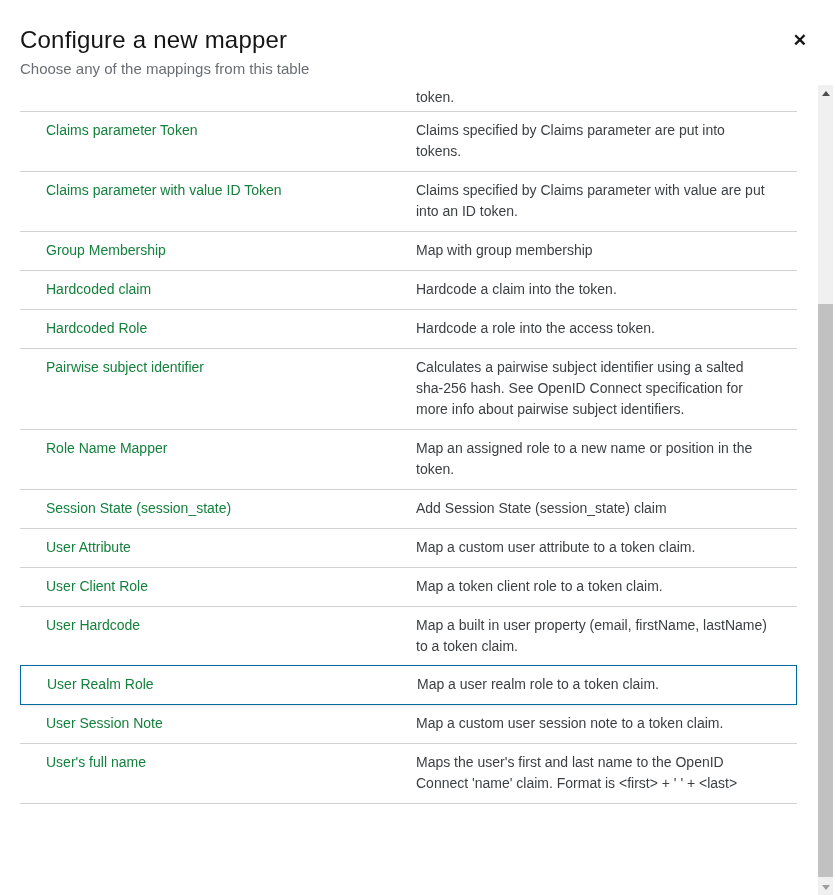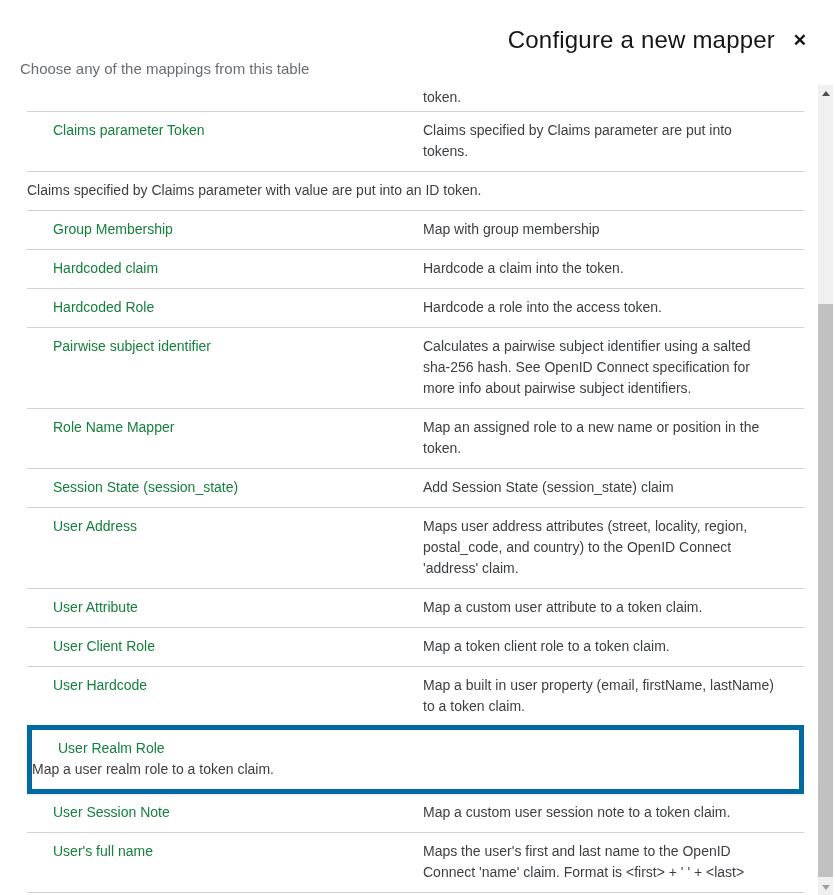--- a/index.html
+++ b/index.html
@@ -13,21 +13,20 @@
   .modal-header {
     position: relative;
     height: 85px;
     padding: 26px 60px 0 20px;
   }
   .modal-title {
     font-size: 24px;
     font-weight: 500;
     color: #151515;
     letter-spacing: 0.2px;
-    text-align: right;
   }
   .modal-subtitle {
     margin-top: 6px;
     font-size: 15px;
     color: #6a6e73;
   }
   .close-btn {
     position: absolute;
     top: 30px;
     right: 26px;
@@ -39,21 +38,20 @@
     cursor: pointer;
     line-height: 1;
     padding: 2px;
   }
   .scroll-area {
     position: absolute;
     top: 85px; left: 0;
     width: 818px;
     height: 810px;
     overflow: hidden;
-    margin-left: 7px;
   }
   .mapper-table {
     margin-left: 20px;
     width: 777px;
   }
   .row {
     display: flex;
     border-bottom: 1px solid #d2d2d2;
     padding: 8px 0 9px 0;
     background: #fff;
@@ -74,25 +72,24 @@
     font-size: 14px;
     line-height: 21px;
     color: #3c3f42;
   }
   .row.partial {
     height: 27px;
     padding: 2px 0 0 0;
     overflow: hidden;
   }
   .row.highlighted {
-    border: 5px solid #0369a1;
+    border: 1px solid #0369a1;
     margin-top: -1px;
     box-shadow: 0 1px 3px rgba(0,0,0,0.10);
     position: relative;
-    flex-direction: column;
   }
   
   .scrollbar {
     position: absolute;
     top: 85px;
     right: 2px;
     width: 15px;
     height: 810px;
     background: #f0f0f0;
   }
@@ -145,20 +142,21 @@
   <div class="mapper-table">
       <div class="row partial">
     <div class="cell-name"></div>
     <div class="cell-desc">token.</div>
   </div>
       <div class="row">
     <div class="cell-name">Claims parameter Token</div>
     <div class="cell-desc">Claims specified by Claims parameter are put into tokens.</div>
   </div>
       <div class="row">
+    <div class="cell-name">Claims parameter with value ID Token</div>
     <div class="cell-desc">Claims specified by Claims parameter with value are put into an ID token.</div>
   </div>
       <div class="row">
     <div class="cell-name">Group Membership</div>
     <div class="cell-desc">Map with group membership</div>
   </div>
       <div class="row">
     <div class="cell-name">Hardcoded claim</div>
     <div class="cell-desc">Hardcode a claim into the token.</div>
   </div>
@@ -170,24 +168,20 @@
     <div class="cell-name">Pairwise subject identifier</div>
     <div class="cell-desc">Calculates a pairwise subject identifier using a salted sha-256 hash. See OpenID Connect specification for more info about pairwise subject identifiers.</div>
   </div>
       <div class="row">
     <div class="cell-name">Role Name Mapper</div>
     <div class="cell-desc">Map an assigned role to a new name or position in the token.</div>
   </div>
       <div class="row">
     <div class="cell-name">Session State (session_state)</div>
     <div class="cell-desc">Add Session State (session_state) claim</div>
-  </div>
-      <div class="row">
-    <div class="cell-name">User Address</div>
-    <div class="cell-desc">Maps user address attributes (street, locality, region, postal_code, and country) to the OpenID Connect 'address' claim.</div>
   </div>
       <div class="row">
     <div class="cell-name">User Attribute</div>
     <div class="cell-desc">Map a custom user attribute to a token claim.</div>
   </div>
       <div class="row">
     <div class="cell-name">User Client Role</div>
     <div class="cell-desc">Map a token client role to a token claim.</div>
   </div>
       <div class="row" style="border-bottom: none;">

